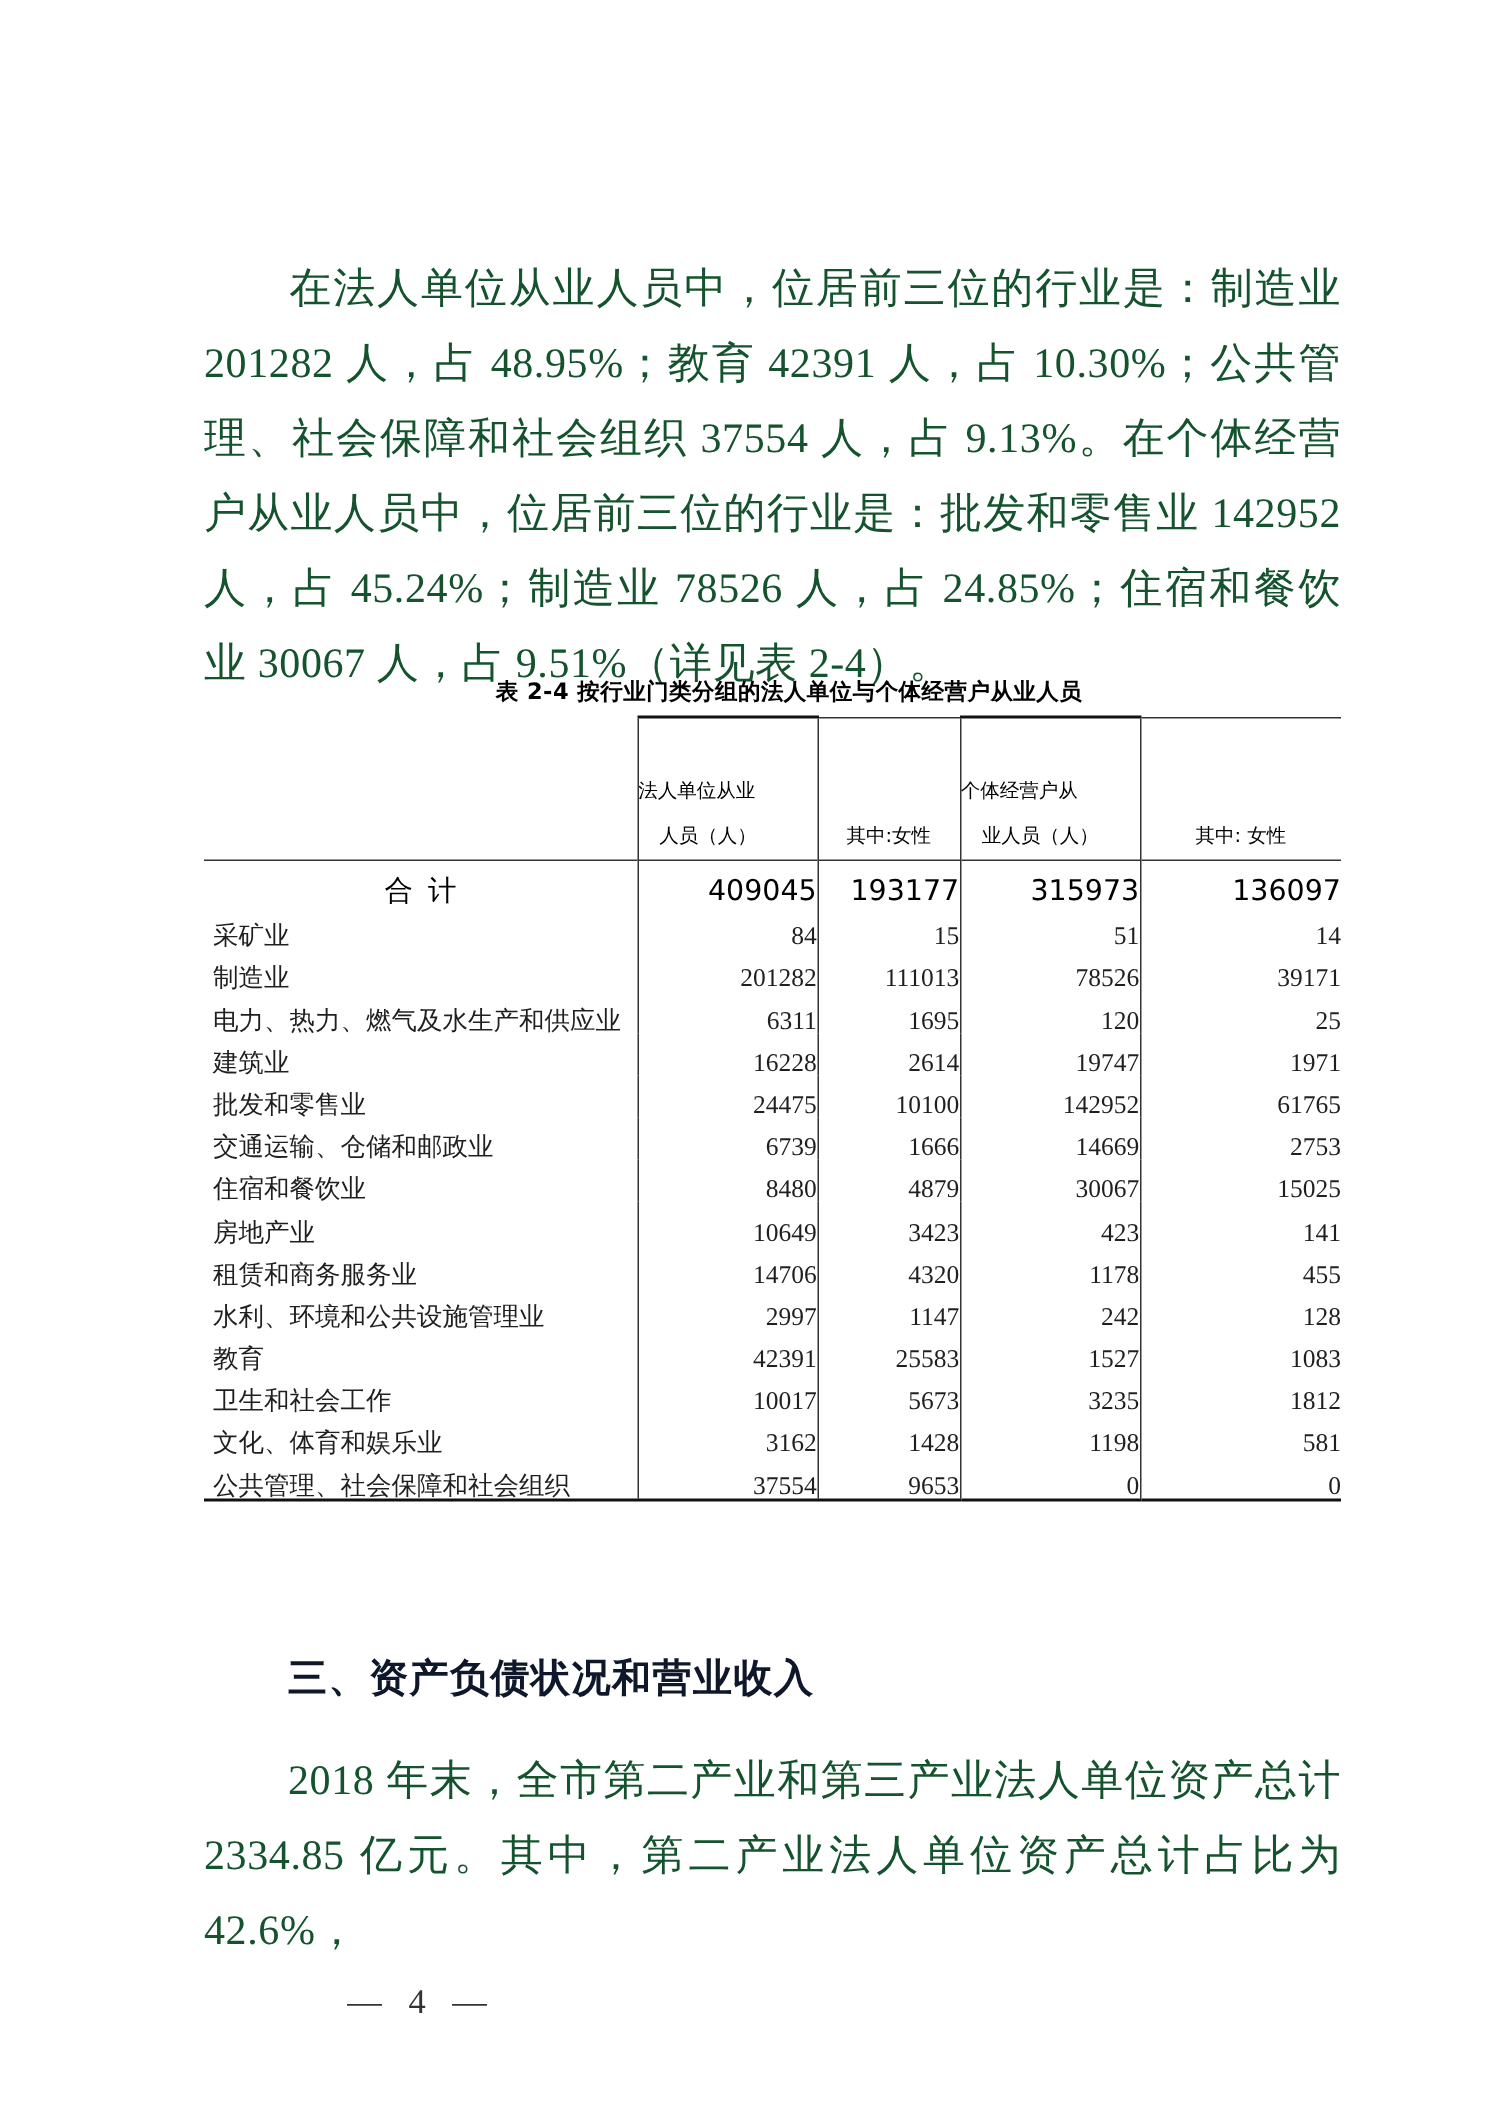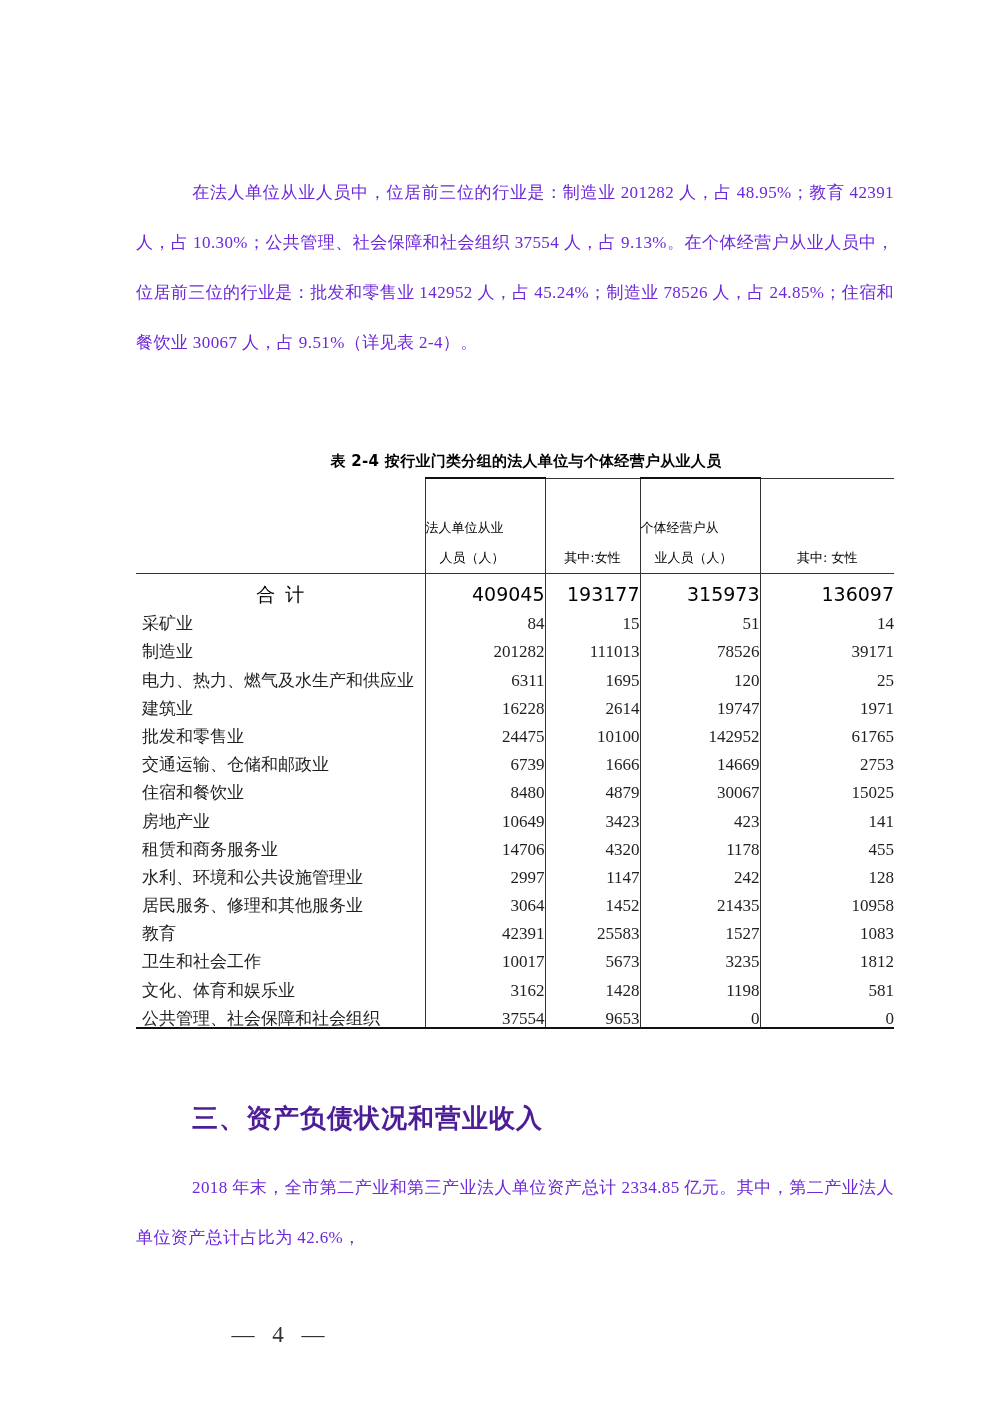--- a/index.html
+++ b/index.html
@@ -26,47 +26,47 @@
 
   .content {
     position: absolute;
     left: 136px;
     top: 0;
     width: 758px;
   }
 
   
   .para {
-    font-size: 17px;
+    font-size: 28px;
     line-height: 50px;
     text-align: justify;
     text-align-last: left;
     text-justify: inter-ideograph;
     letter-spacing: 0.4px;
     margin: 0;
-    color: #6d28d9;
+    color: #14532d;
   }
   .para .indent {
     display: inline-block;
     width: 56px;
   }
 
   .p-top   { position: absolute; left: 0; top: 168px;  width: 758px; }
   .p-bot   { position: absolute; left: 0; top: 1163px; width: 758px; }
 
   
   .sec-heading {
     position: absolute;
     left: 56px;
     top: 1101px;
     font-family: "DejaVu Sans", "Liberation Sans", sans-serif;
     font-size: 26px;
     font-weight: bold;
     letter-spacing: 1px;
-    color: #4c1d95;
+    color: #0f172a;
     white-space: nowrap;
   }
 
   
   .table-block {
     position: absolute;
     left: 0;
     top: 452px;
     width: 758px;
   }
@@ -299,27 +299,20 @@
             <td class="num vline-l">455</td>
           </tr>
             <tr class="drow">
             <td class="lbl">水利、环境和公共设施管理业</td>
             <td class="num vline-l">2997</td>
             <td class="num vline-l">1147</td>
             <td class="num vline-l">242</td>
             <td class="num vline-l">128</td>
           </tr>
             <tr class="drow">
-            <td class="lbl">居民服务、修理和其他服务业</td>
-            <td class="num vline-l">3064</td>
-            <td class="num vline-l">1452</td>
-            <td class="num vline-l">21435</td>
-            <td class="num vline-l">10958</td>
-          </tr>
-            <tr class="drow">
             <td class="lbl">教育</td>
             <td class="num vline-l">42391</td>
             <td class="num vline-l">25583</td>
             <td class="num vline-l">1527</td>
             <td class="num vline-l">1083</td>
           </tr>
             <tr class="drow">
             <td class="lbl">卫生和社会工作</td>
             <td class="num vline-l">10017</td>
             <td class="num vline-l">5673</td>

